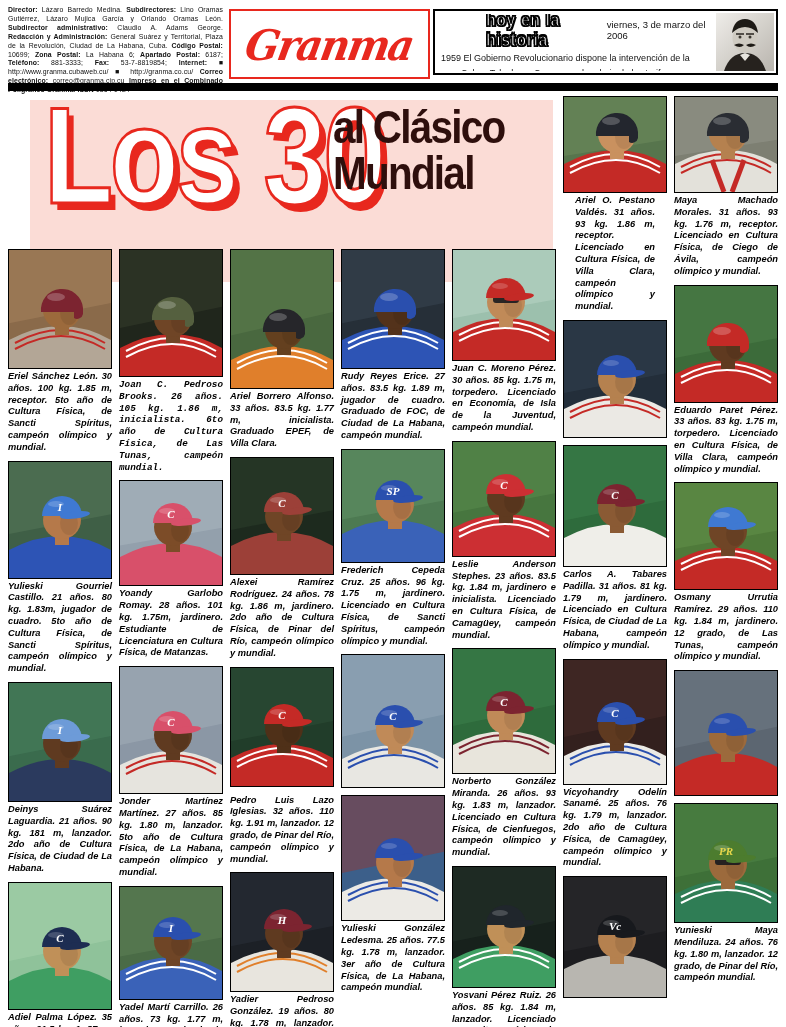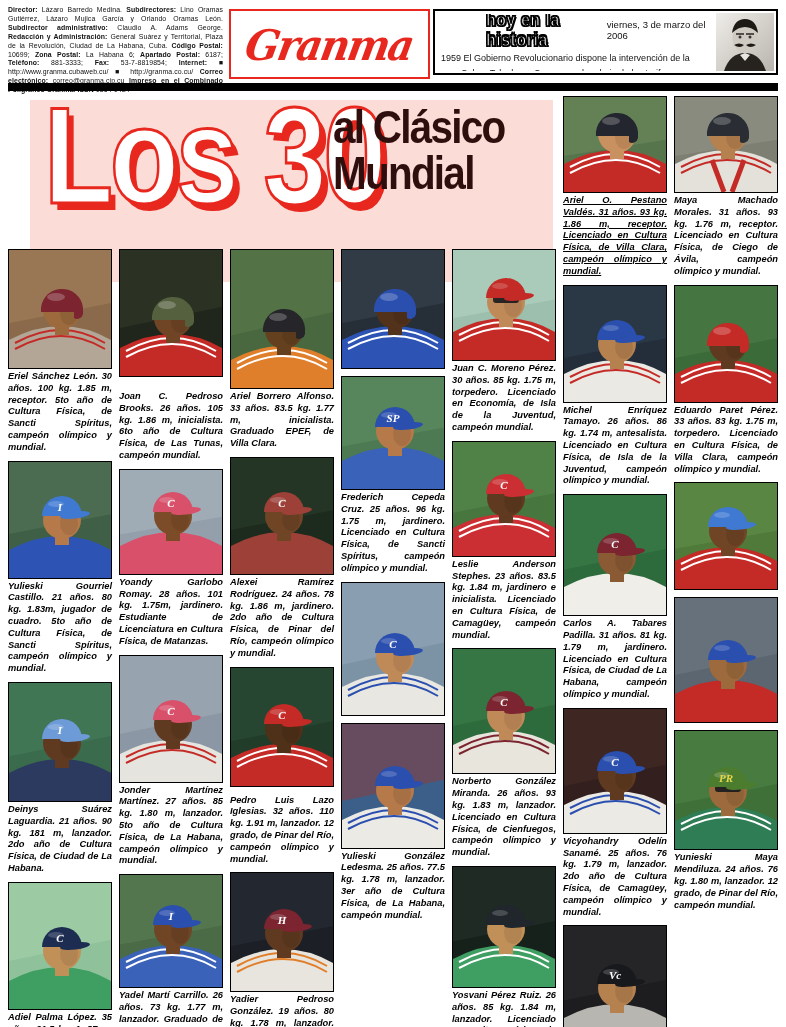--- a/index.html
+++ b/index.html
@@ -186,21 +186,21 @@
               <path d="M0 126 L0 98 Q53 70 102 98 L102 126 Z" fill="#c42a26"></path>
               <path d="M6 101 Q53 75 96 101" stroke="#ffffff" stroke-width="2" fill="none"></path>
               <path d="M6 107 Q53 81 96 107" stroke="#ffffff" stroke-width="2" fill="none"></path>
               <rect x="46" y="81" width="14" height="12" fill="#6f4526"></rect>
               <circle cx="53" cy="68" r="19" fill="#6f4526"></circle>
               <ellipse cx="60" cy="71" rx="9" ry="12" fill="#000" opacity="0.08"></ellipse>
               <path d="M32 70 A21 21 0 0 1 74 66 L74 72 A6 6 0 0 1 65 76 L65 70 Z" fill="#55603f"></path>
               <ellipse cx="47" cy="55" rx="9" ry="4" fill="#fff" opacity="0.22"></ellipse>
             </svg>
           </div>
-          <p class="caption" style="margin: 14px 0px 0px;"><span>Joan C. Pedroso Brooks. </span><span>26 años. 105 kg. 1.86 m, inicialista. 6to año de Cultura Física, de Las Tunas, campeón mundial.</span></p>
+          <p class="caption" style="margin: 2px 0px 0px; font-family: Liberation Mono, monospace;"><span>Joan C. Pedroso Brooks. </span><span>26 años. 105 kg. 1.86 m, inicialista. 6to año de Cultura Física, de Las Tunas, campeón mundial.</span></p>
         </div>
         <div class="pcell">
           <div class="photo">
             <svg width="102" height="104" viewBox="0 0 102 104">
               <rect width="102" height="104" fill="#93a0ac"></rect>
               <path d="M0 0 L102 0 L102 46.800000000000004 L0 64.48 Z" fill="#aab6c0" opacity="0.55"></path>
               <path d="M0 104 L0 76 Q53 48 102 76 L102 104 Z" fill="#d8506a"></path>
               <rect x="46" y="59" width="14" height="12" fill="#7c4c28"></rect>
               <circle cx="53" cy="46" r="19" fill="#7c4c28"></circle>
               <ellipse cx="60" cy="49" rx="9" ry="12" fill="#000" opacity="0.08"></ellipse>
@@ -336,20 +336,21 @@
               <path d="M0 118 L0 90 Q53 62 102 90 L102 118 Z" fill="#2d54b5"></path>
               <path d="M6 93 Q53 67 96 93" stroke="#ffffff" stroke-width="2" fill="none"></path>
               <path d="M6 99 Q53 73 96 99" stroke="#ffffff" stroke-width="2" fill="none"></path>
               <rect x="46" y="73" width="14" height="12" fill="#53321b"></rect>
               <circle cx="53" cy="60" r="19" fill="#53321b"></circle>
               <ellipse cx="60" cy="63" rx="9" ry="12" fill="#000" opacity="0.08"></ellipse>
               <path d="M32 62 A21 21 0 0 1 74 58 L74 64 A6 6 0 0 1 65 68 L65 62 Z" fill="#2a4fae"></path>
               <ellipse cx="47" cy="47" rx="9" ry="4" fill="#fff" opacity="0.22"></ellipse>
             </svg>
           </div>
+          <p class="caption" style="margin: 2px 0px 0px;"><span>Rudy Reyes Erice. </span><span>27 años. 83.5 kg. 1.89 m, jugador de cuadro. Graduado de FOC, de Ciudad de La Habana, campeón mundial.</span></p>
         </div>
         <div class="pcell">
           <div class="photo">
             <svg width="102" height="112" viewBox="0 0 102 112">
               <rect width="102" height="112" fill="#4d7a52"></rect>
               <path d="M0 0 L102 0 L102 50.4 L0 69.44 Z" fill="#618f64" opacity="0.55"></path>
               <path d="M0 112 L0 84 Q53 56 102 84 L102 112 Z" fill="#3a62b8"></path>
               <rect x="46" y="67" width="14" height="12" fill="#b5794a"></rect>
               <circle cx="53" cy="54" r="19" fill="#b5794a"></circle>
               <ellipse cx="60" cy="57" rx="9" ry="12" fill="#000" opacity="0.08"></ellipse>
@@ -485,39 +486,38 @@
               <path d="M0 95 L0 67 Q53 39 102 67 L102 95 Z" fill="#c42a26"></path>
               <path d="M6 70 Q53 44 96 70" stroke="#ffffff" stroke-width="2" fill="none"></path>
               <path d="M6 76 Q53 50 96 76" stroke="#ffffff" stroke-width="2" fill="none"></path>
               <rect x="46" y="50" width="14" height="12" fill="#c9915f"></rect>
               <circle cx="53" cy="37" r="19" fill="#c9915f"></circle>
               <ellipse cx="60" cy="40" rx="9" ry="12" fill="#000" opacity="0.08"></ellipse>
               <path d="M32 39 A21 21 0 0 1 74 35 L74 41 A6 6 0 0 1 65 45 L65 39 Z" fill="#23262e"></path>
               <ellipse cx="47" cy="24" rx="9" ry="4" fill="#fff" opacity="0.22"></ellipse>
             </svg>
           </div>
-          <p class="caption" style="margin: 2px 0px 0px; text-decoration: underline;"><span>Ariel O. Pestano Valdés. </span><span>31 años. 93 kg. 1.86 m, receptor. Licenciado en Cultura Física, de Villa Clara, campeón olímpico y mundial.</span></p>
+          <p class="caption" style="margin: 2px 12px 0px;"><span>Ariel O. Pestano Valdés. </span><span>31 años. 93 kg. 1.86 m, receptor. Licenciado en Cultura Física, de Villa Clara, campeón olímpico y mundial.</span></p>
         </div>
         <div class="pcell">
           <div class="photo">
             <svg width="102" height="116" viewBox="0 0 102 116">
               <rect width="102" height="116" fill="#232e3a"></rect>
               <path d="M0 0 L102 0 L102 52.2 L0 71.92 Z" fill="#31404f" opacity="0.55"></path>
               <path d="M0 116 L0 88 Q53 60 102 88 L102 116 Z" fill="#ebe9e4"></path>
               <path d="M6 91 Q53 65 96 91" stroke="#c42a26" stroke-width="2" fill="none"></path>
               <path d="M6 97 Q53 71 96 97" stroke="#c42a26" stroke-width="2" fill="none"></path>
               <rect x="46" y="71" width="14" height="12" fill="#b5814f"></rect>
               <circle cx="53" cy="58" r="19" fill="#b5814f"></circle>
               <ellipse cx="60" cy="61" rx="9" ry="12" fill="#000" opacity="0.08"></ellipse>
               <path d="M33 54 A20 20 0 0 1 73 54 Z" fill="#2a4fae"></path>
               <ellipse cx="66" cy="53" rx="15" ry="3.6" fill="#2a4fae" transform="rotate(-7 66 53)"></ellipse>
               <ellipse cx="47" cy="42" rx="8" ry="3" fill="#fff" opacity="0.18"></ellipse>
             </svg>
           </div>
-          <p class="caption" style="margin: 2px 0px 0px;"><span>Michel Enríquez Tamayo. </span><span>26 años. 86 kg. 1.74 m, antesalista. Licenciado en Cultura Física, de Isla de la Juventud, campeón olímpico y mundial.</span></p>
         </div>
         <div class="pcell">
           <div class="photo">
             <svg width="102" height="120" viewBox="0 0 102 120">
               <rect width="102" height="120" fill="#2e6b3c"></rect>
               <path d="M0 0 L102 0 L102 54 L0 74.4 Z" fill="#3d7f4a" opacity="0.55"></path>
               <path d="M0 120 L0 92 Q53 64 102 92 L102 120 Z" fill="#efeee9"></path>
               <rect x="46" y="75" width="14" height="12" fill="#8a5a34"></rect>
               <circle cx="53" cy="62" r="19" fill="#8a5a34"></circle>
               <ellipse cx="60" cy="65" rx="9" ry="12" fill="#000" opacity="0.08"></ellipse>
@@ -611,20 +611,21 @@
               <path d="M6 81 Q53 55 96 81" stroke="#ffffff" stroke-width="2" fill="none"></path>
               <path d="M6 87 Q53 61 96 87" stroke="#ffffff" stroke-width="2" fill="none"></path>
               <rect x="46" y="61" width="14" height="12" fill="#6f4526"></rect>
               <circle cx="53" cy="48" r="19" fill="#6f4526"></circle>
               <ellipse cx="60" cy="51" rx="9" ry="12" fill="#000" opacity="0.08"></ellipse>
               <path d="M33 44 A20 20 0 0 1 73 44 Z" fill="#3f79d2"></path>
               <ellipse cx="66" cy="43" rx="15" ry="3.6" fill="#3f79d2" transform="rotate(-7 66 43)"></ellipse>
               <ellipse cx="47" cy="32" rx="8" ry="3" fill="#fff" opacity="0.18"></ellipse>
             </svg>
           </div>
+          <p class="caption" style="margin: 2px 0px 0px;"><span>Osmany Urrutia Ramírez. </span><span>29 años. 110 kg. 1.84 m, jardinero. 12 grado, de Las Tunas, campeón olímpico y mundial.</span></p>
         </div>
         <div class="pcell">
           <div class="photo">
             <svg width="102" height="124" viewBox="0 0 102 124">
               <rect width="102" height="124" fill="#5c6671"></rect>
               <path d="M0 0 L102 0 L102 55.800000000000004 L0 76.88 Z" fill="#707a85" opacity="0.55"></path>
               <path d="M0 124 L0 96 Q53 68 102 96 L102 124 Z" fill="#c42a26"></path>
               <rect x="46" y="79" width="14" height="12" fill="#9c6a3c"></rect>
               <circle cx="53" cy="66" r="19" fill="#9c6a3c"></circle>
               <ellipse cx="60" cy="69" rx="9" ry="12" fill="#000" opacity="0.08"></ellipse>

